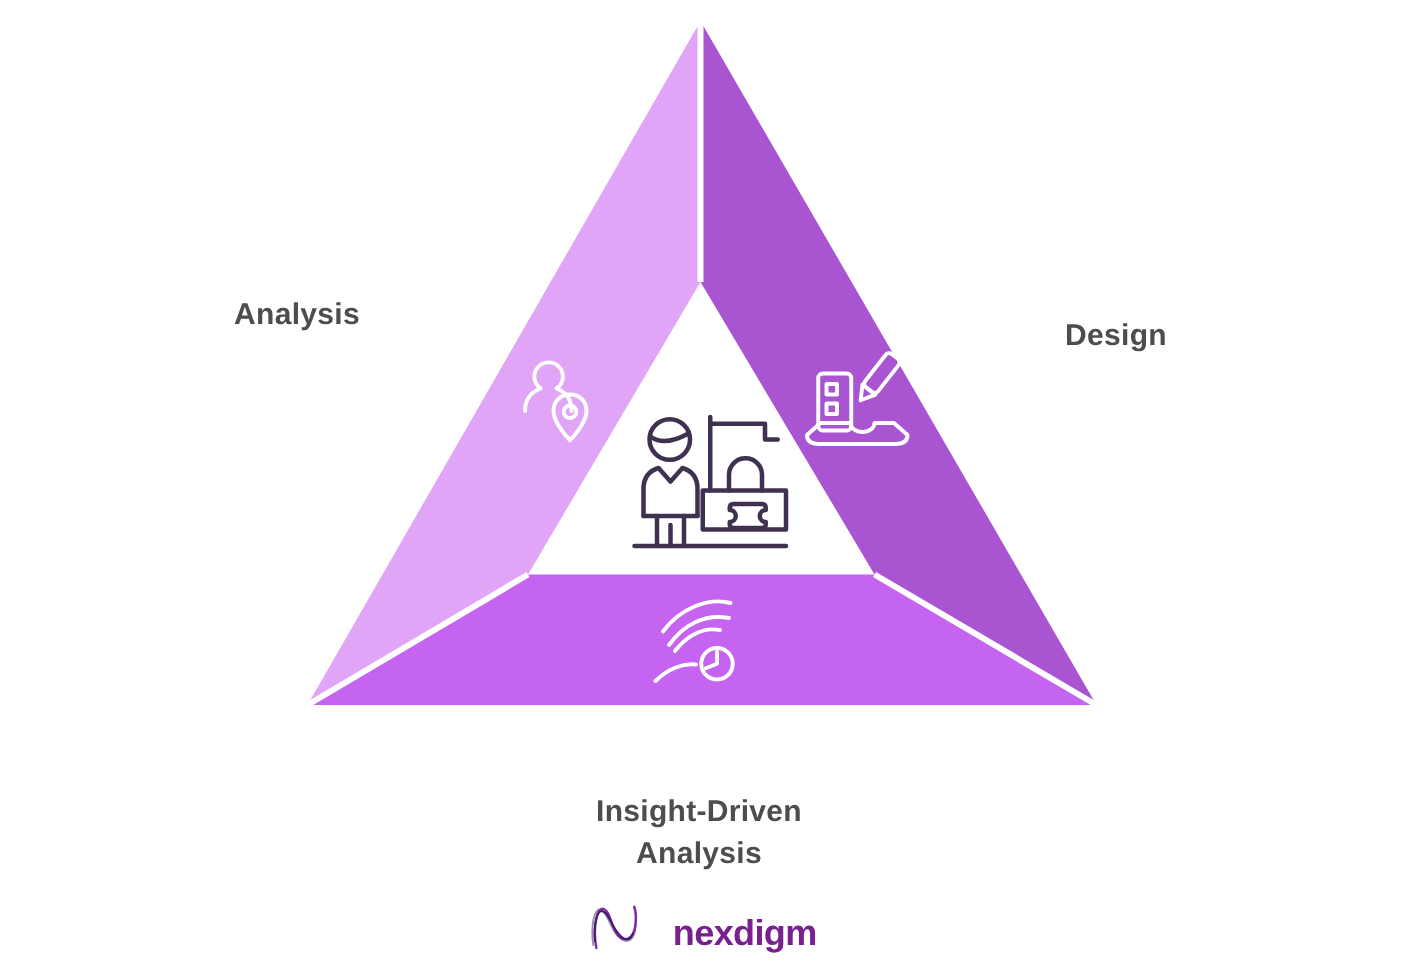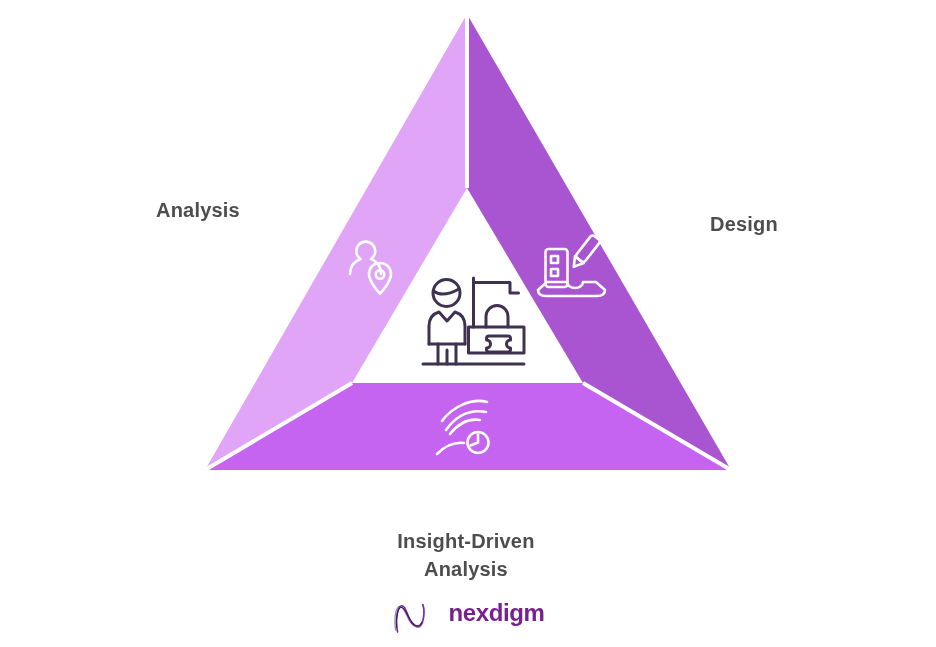--- a/index.html
+++ b/index.html
@@ -20,21 +20,21 @@
     color:#4D4D4F;
     letter-spacing:0.2px;
   }
   .label-left{left:80px;top:196px;width:236px;}
   .label-right{left:630px;top:210px;width:228px;}
   .label-bottom{left:346px;top:527px;width:240px;}
   .logo-row{
     position:absolute;
     left:50%;top:599px;
     transform:translateX(-50%);
-    display:flex;align-items:flex-start;gap:21px;
+    display:flex;align-items:flex-end;gap:21px;
   }
   .logo-text{
     font-weight:700;
     font-size:24px;
     color:#77208E;
     letter-spacing:-0.4px;
   }
 </style>
 </head>
 <body>

